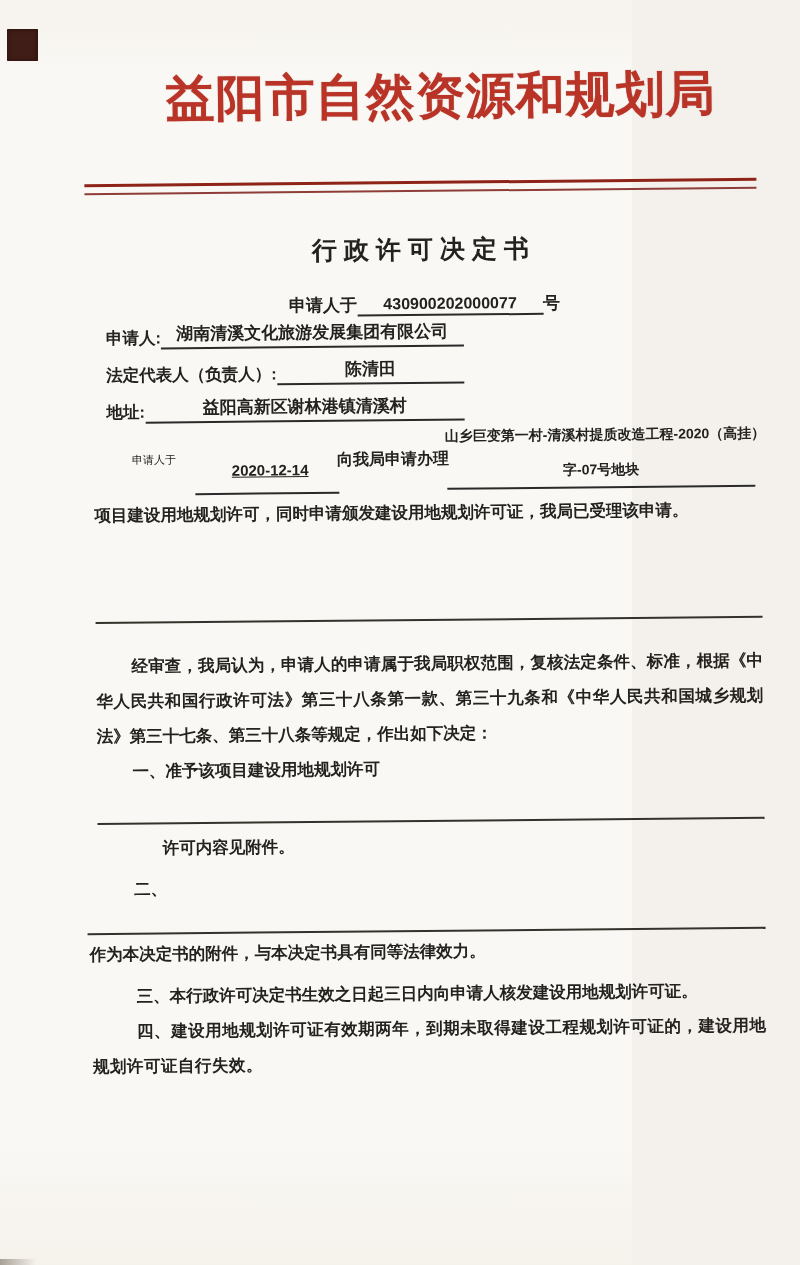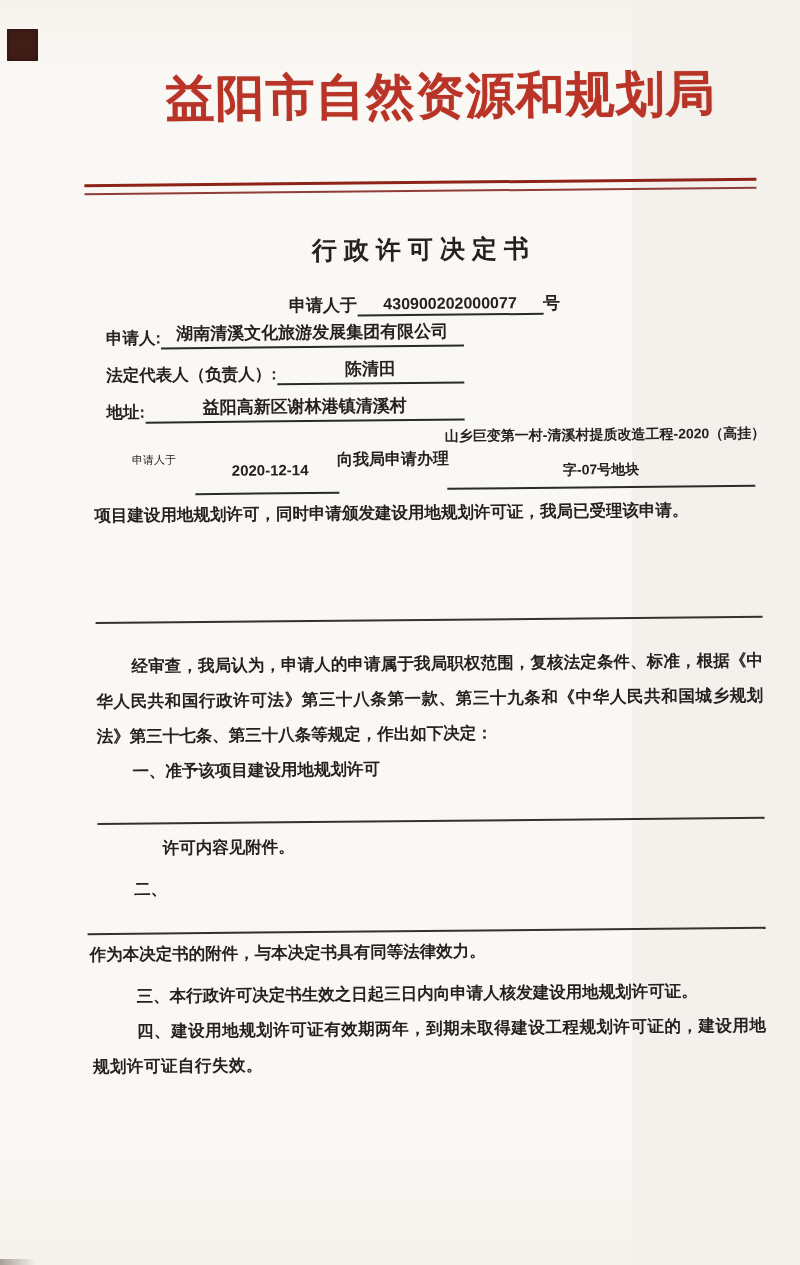--- a/index.html
+++ b/index.html
@@ -63,21 +63,21 @@
   }
   .field-row .fill {
     flex: 1; border-bottom: 2px solid #2a2a2a;
     text-align: center; padding-bottom: 2px; font-size: 17px;
   }
   .row-applicant { top: 320px; }
   .row-legalrep  { top: 357px; }
   .row-address   { top: 394px; }
 
   .app-lead   { position: absolute; left: 133px; top: 450px; font-size: 11px; font-weight: normal; }
-  .app-date   { position: absolute; left: 226px; top: 460px; width: 90px; text-align: center; font-size: 15px; font-weight: bold; }
+  .app-date   { position: absolute; left: 226px; top: 460px; width: 90px; text-align: center; font-size: 15px; font-weight: bold; text-decoration: underline; }
   .app-date-line { position: absolute; left: 196px; top: 491px; width: 144px; height: 2px; background: #2a2a2a; }
   .app-middle { position: absolute; left: 338px; top: 449px; font-size: 16px; font-weight: bold; }
   .app-proj1  { position: absolute; left: 446px; top: 428px; width: 316px; font-size: 14px; font-weight: bold; white-space: nowrap; }
   .app-proj2  { position: absolute; left: 448px; top: 463px; width: 308px; text-align: center; font-size: 14px; font-weight: bold; }
   .app-proj-line { position: absolute; left: 448px; top: 488px; width: 308px; height: 2px; background: #2a2a2a; }
   .app-cont   { position: absolute; left: 95px; top: 502px; font-size: 16.5px; font-weight: 600; white-space: nowrap; }
 
   .hline { position: absolute; height: 2px; background: #35312b; }
   .hline-1 { top: 619px; left: 95px; width: 667px; }
   .hline-2 { top: 820px; left: 95px; width: 667px; }

